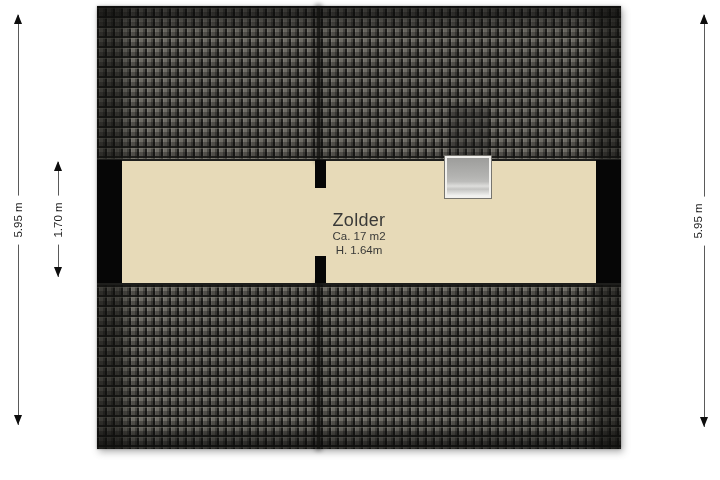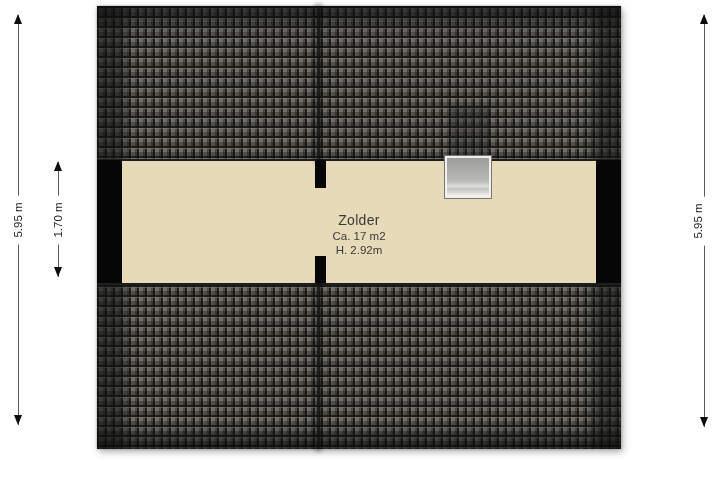--- a/index.html
+++ b/index.html
@@ -62,21 +62,21 @@
     box-sizing:border-box;
     background:linear-gradient(to bottom,#9d9d9b 0%,#b3b3b1 48%,#bcbcba 62%,#dededc 74%,#c4c4c2 82%,#f3f3f1 100%);
     border:2px solid #f2f1ee;
     outline:1px solid #77756f;
   }
 
   
   .room-label-block{
     position:absolute;left:25px;width:474px;top:206px;text-align:center;color:#3a3a38;
   }
-  .room-name{font-size:14px;letter-spacing:.3px;line-height:17px;}
+  .room-name{font-size:18px;letter-spacing:.3px;line-height:17px;}
   .room-sub{font-size:11.5px;line-height:14px;}
 
   
   .dim{position:absolute;}
   .dim-line{position:absolute;width:1px;background:#5a5a5a;left:0;top:0;}
   .arrow{position:absolute;width:0;height:0;left:-4px;
          border-left:4px solid transparent;border-right:4px solid transparent;}
   .arrow.up{top:-1px;border-bottom:10px solid #0d0d0d;}
   .arrow.down{bottom:-1px;border-top:10px solid #0d0d0d;}
   .dim-label{
@@ -100,21 +100,21 @@
   <div class="skylight-frame"></div>
 
   <div class="wall wall-left"></div>
   <div class="wall wall-right"></div>
   <div class="wall wall-stub-top"></div>
   <div class="wall wall-stub-bottom"></div>
 
   <div class="room-label-block">
     <div class="room-name">Zolder</div>
     <div class="room-sub">Ca. 17 m2</div>
-    <div class="room-sub">H. 2.92m</div>
+    <div class="room-sub">H. 1.64m</div>
   </div>
 </div>
 
 <div class="dim" style="left:18px;top:15px;">
   <div class="dim-line" style="height:410px;"></div>
   <div class="arrow up"></div>
   <div class="arrow down" style="top:400px;"></div>
   <div class="dim-label" style="top:205px;">5.95 m</div>
 </div>
 

